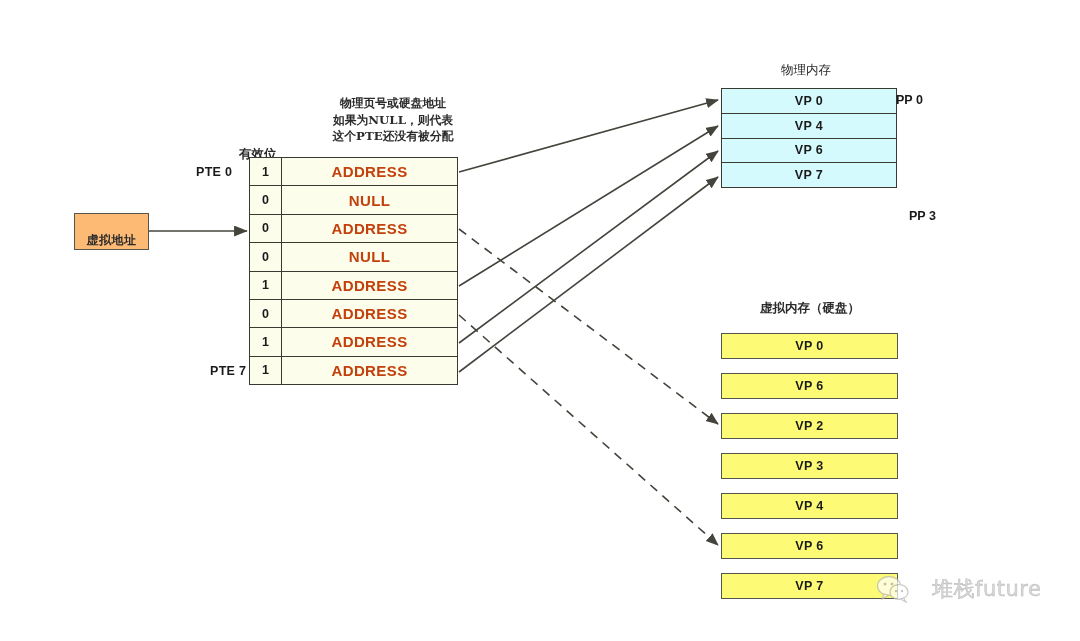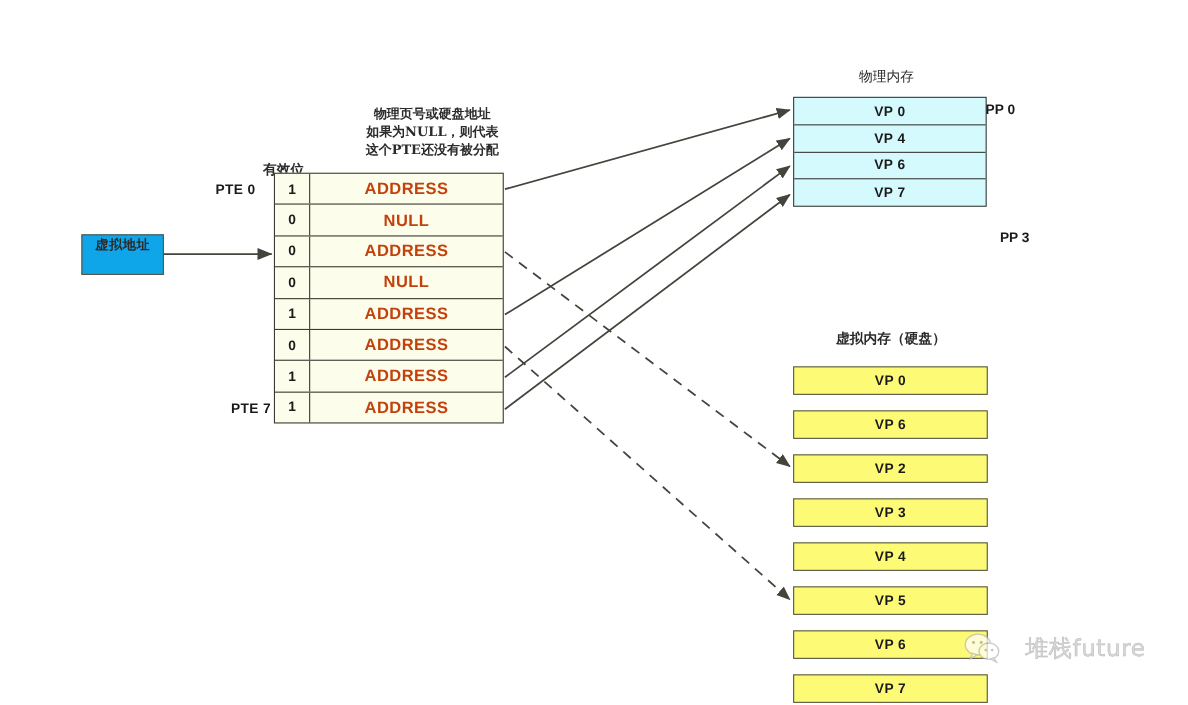--- a/index.html
+++ b/index.html
@@ -7,22 +7,22 @@
     width:1080px;height:641px;position:relative;overflow:hidden;
     font-family:"Liberation Sans", sans-serif;
     color:#1a1a1a;
   }
   #canvas{position:absolute;inset:0;}
   svg.wires{position:absolute;left:0;top:0;width:1080px;height:641px;pointer-events:none;}
 
   
   .va-box{
     position:absolute;left:74px;top:213px;width:73px;height:35px;
-    background:#0ea5e9;border:1.4px solid #55554a;
-    display:flex;align-items:flex-start;justify-content:center;
+    background:#fdba74;border:1.4px solid #55554a;
+    display:flex;align-items:flex-end;justify-content:center;
     font-family:"DejaVu Sans", sans-serif;
     font-size:12px;font-weight:700;letter-spacing:.5px;color:#2b2b2b;
   }
 
   
   .pt{
     position:absolute;left:249px;top:157px;width:209px;height:228px;
     border:1.6px solid #3a3a33;box-sizing:border-box;background:#fdfdec;
     display:flex;flex-direction:column;
   }
@@ -221,21 +221,20 @@
   <div class="pp-label" id="pp3-label">PP 3</div>
 
   <div class="disk-title">虚拟内存（硬盘）</div>
 
   <div class="disk-list">
     <div class="disk-row">VP 0</div>
     <div class="disk-row">VP 6</div>
     <div class="disk-row">VP 2</div>
     <div class="disk-row">VP 3</div>
     <div class="disk-row">VP 4</div>
-    <div class="disk-row">VP 5</div>
     <div class="disk-row">VP 6</div>
     <div class="disk-row">VP 7</div>
   </div>
 
   <div class="watermark">
     <svg width="34" height="28" viewBox="0 0 34 28">
       <ellipse cx="13" cy="11" rx="11.5" ry="9.5" fill="#ffffff" stroke="#b9b9b9" stroke-width="1.3"></ellipse>
       <path d="M8 19 L6 24 L12.5 20.2 Z" fill="#ffffff" stroke="#b9b9b9" stroke-width="1.3"></path>
       <circle cx="9" cy="9" r="1.5" fill="#b0b0b0"></circle>
       <circle cx="16" cy="9" r="1.5" fill="#b0b0b0"></circle>

